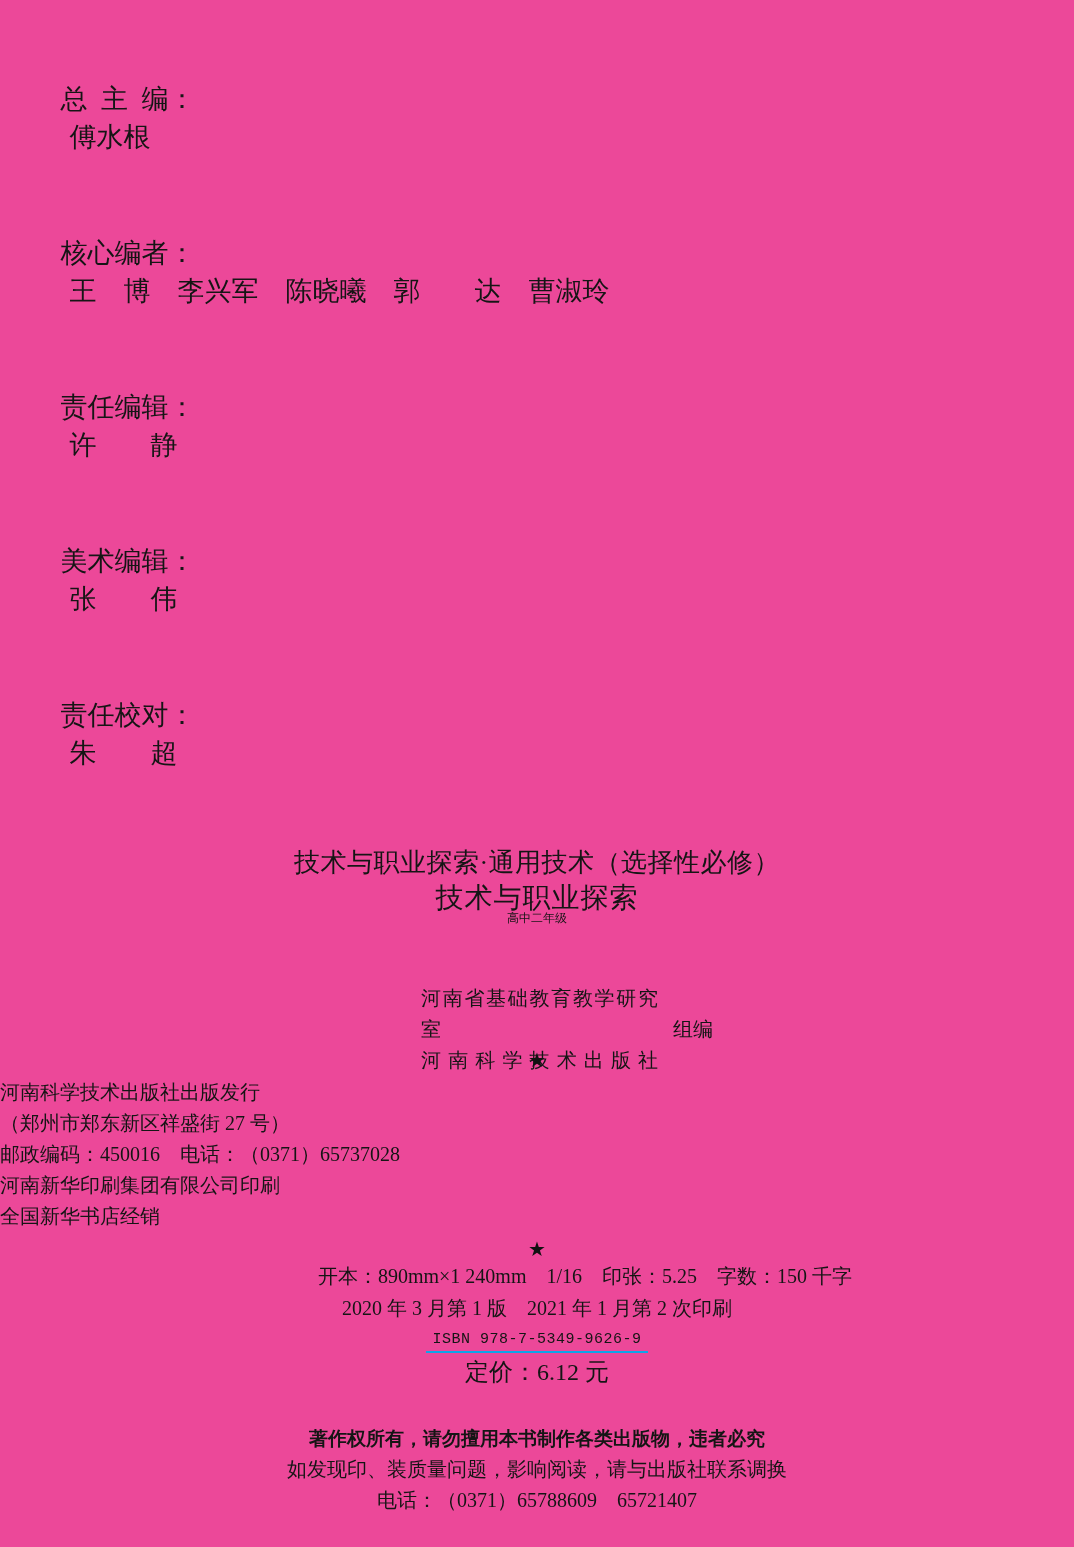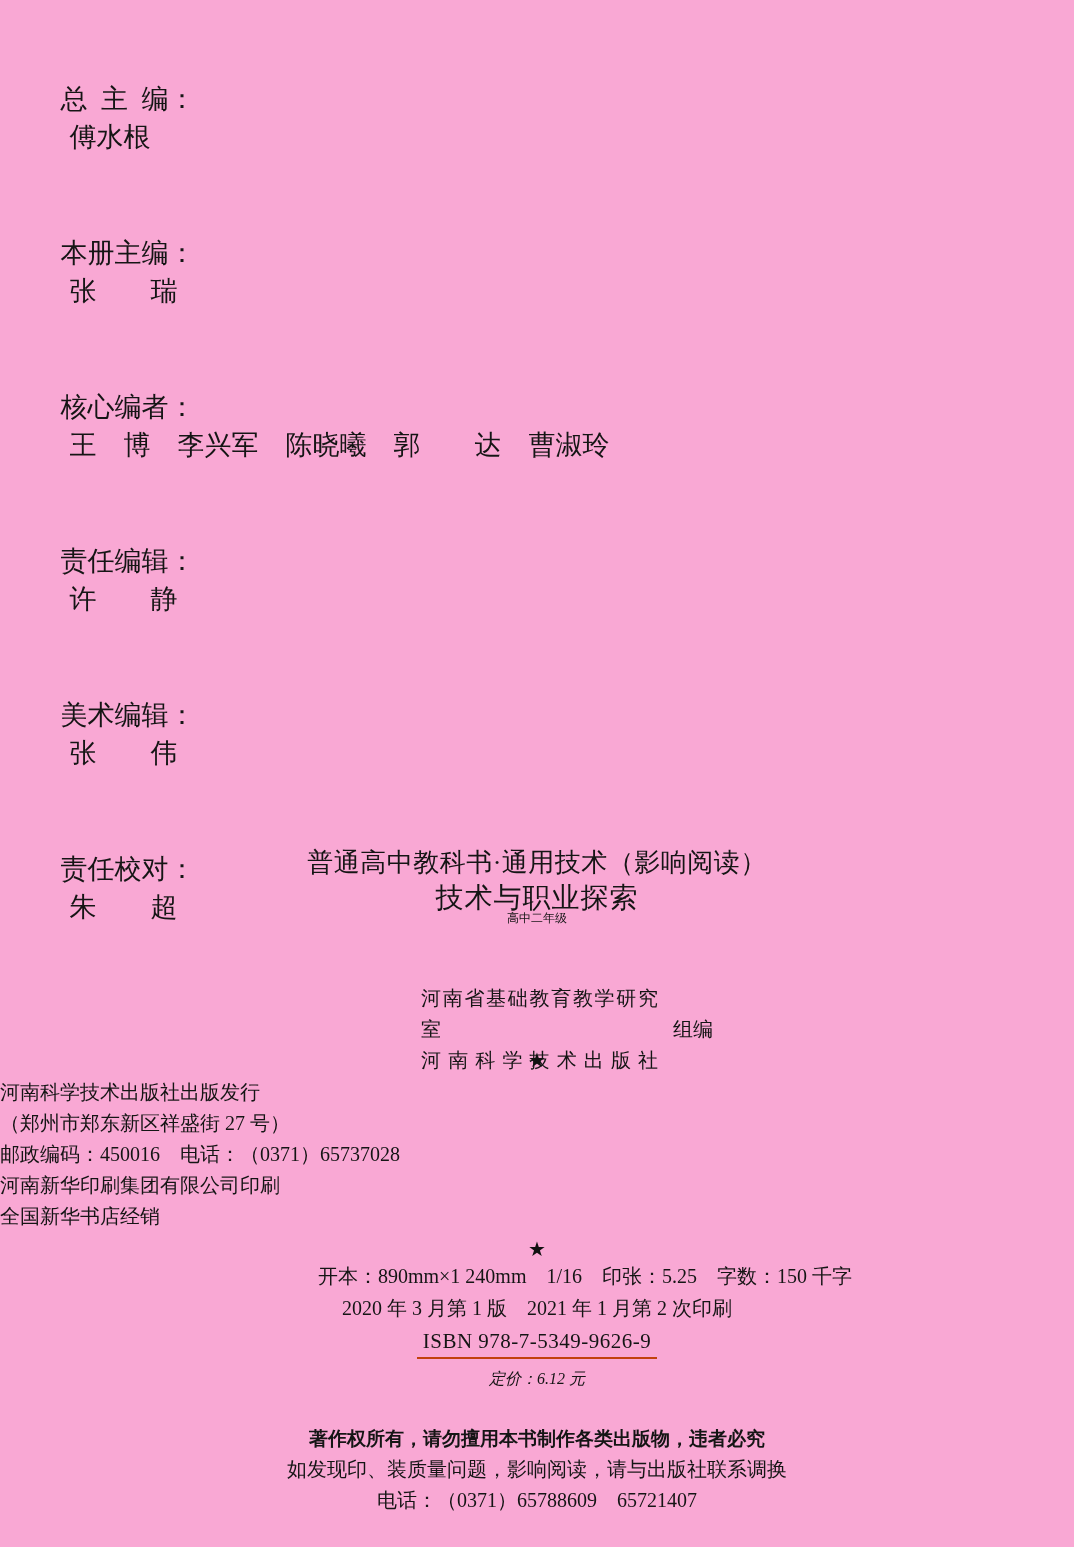--- a/index.html
+++ b/index.html
@@ -5,21 +5,21 @@
   html, body {
     margin: 0;
     padding: 0;
     background: #f2f2f2;
   }
   .page {
     position: relative;
     width: 1074px;
     height: 1547px;
     margin: 0 auto;
-    background: #f9a8d4;
+    background: #ec4899;
     color: #151515;
     font-family: "Liberation Serif", "DejaVu Serif", serif;
     overflow: hidden;
   }
 
   
   .editors {
     position: absolute;
     left: 20px;
     top: 41px;
@@ -91,26 +91,27 @@
   
   .isbn-wrap {
     position: absolute;
     top: 1329px;
     left: 0;
     width: 100%;
     text-align: center;
   }
   .isbn {
     display: inline-block;
-    font-size: 21px;
+    font-size: 15px;
     letter-spacing: 0.5px;
     padding: 0 6px 3px 6px;
-    border-bottom: 2px solid #c2410c;
+    border-bottom: 2px solid #0ea5e9;
+    font-family: Liberation Mono, monospace;
   }
-  .price { font-size: 16px; margin-top: 10px; font-style: italic; }
+  .price { font-size: 24px; margin-top: 3px; }
 
   
   .notice {
     position: absolute;
     top: 1411px;
     left: 0;
     width: 100%;
   }
   .notice-line {
     text-align: center;
@@ -130,42 +131,38 @@
 <body>
 
 <div class="page">
 
   <div class="editors">
     <div class="ed-row">
       <span class="ed-label">总  主  编：</span>
       <span class="ed-names">傅水根</span>
     </div>
     <div class="ed-row">
-      <span class="ed-label">本册主编：</span>
-      <span class="ed-names">张　　瑞</span>
-    </div>
-    <div class="ed-row">
       <span class="ed-label">核心编者：</span>
       <span class="ed-names">王　博　李兴军　陈晓曦　郭　　达　曹淑玲</span>
     </div>
     <div class="ed-row">
       <span class="ed-label">责任编辑：</span>
       <span class="ed-names">许　　静</span>
     </div>
     <div class="ed-row">
       <span class="ed-label">美术编辑：</span>
       <span class="ed-names">张　　伟</span>
     </div>
     <div class="ed-row">
       <span class="ed-label">责任校对：</span>
       <span class="ed-names">朱　　超</span>
     </div>
   </div>
 
-  <div class="cline series-title">普通高中教科书·通用技术（影响阅读）</div>
+  <div class="cline series-title">技术与职业探索·通用技术（选择性必修）</div>
   <div class="cline book-title">技术与职业探索</div>
   <div class="cline grade">高中二年级</div>
 
   <div class="pubgroup">
     <div class="org-col">
       <div class="org-line1">河南省基础教育教学研究室</div>
       <div class="org-line2">河南科学技术出版社</div>
     </div>
     <div class="org-role">组编</div>
   </div>

